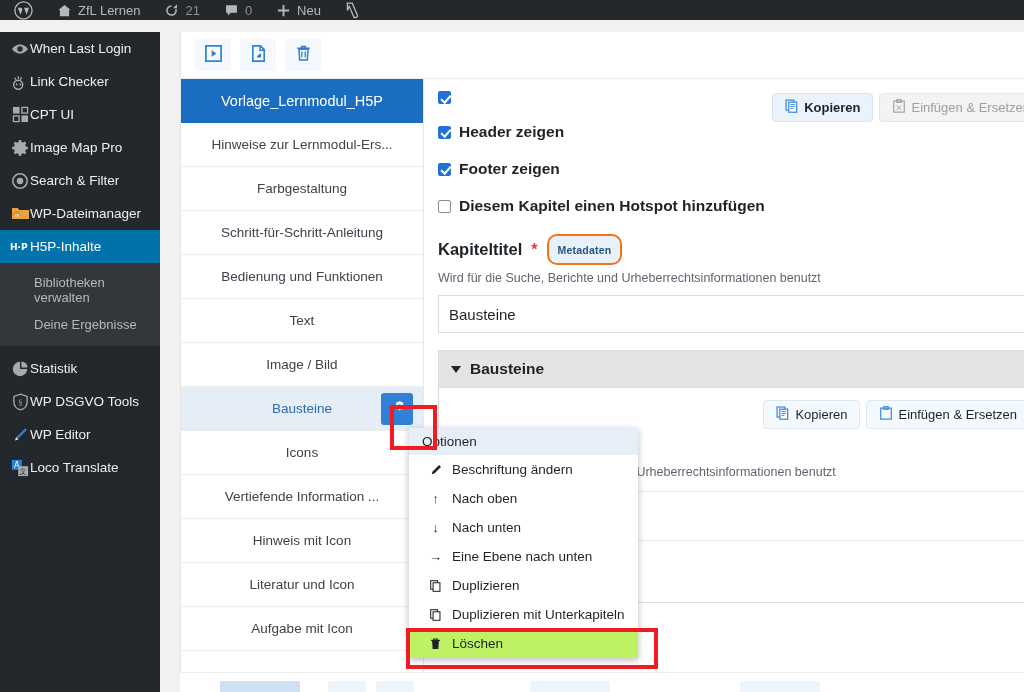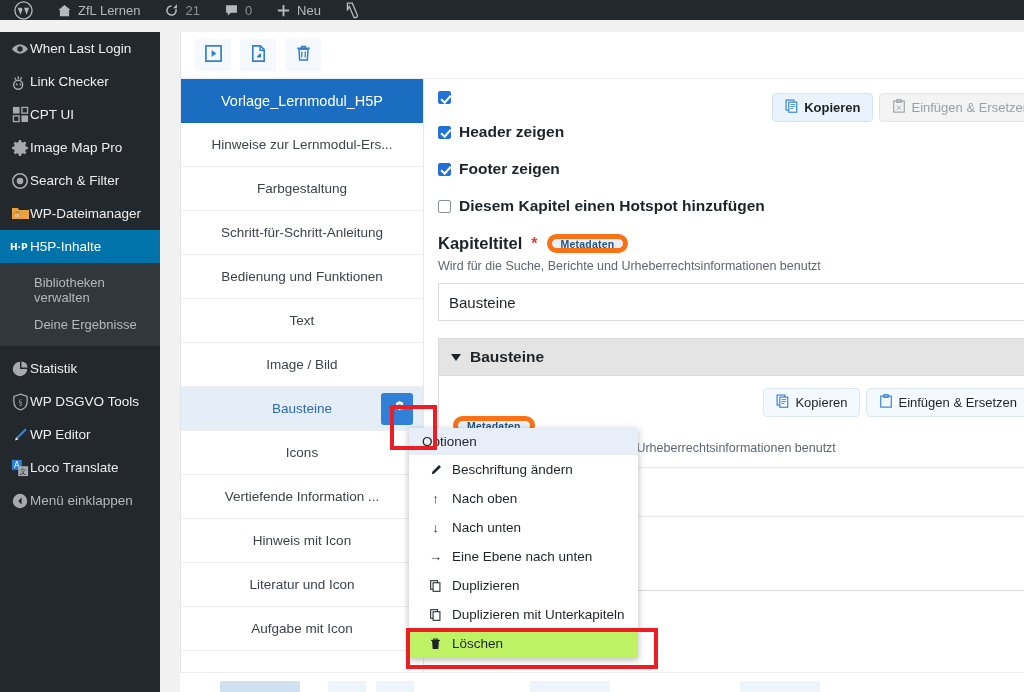--- a/index.html
+++ b/index.html
@@ -159,22 +159,22 @@
   .field-label-row {
     display: flex; align-items: center; gap: 9px;
     margin-top: 4px;
   }
   .field-label {
     font-size: 16.5px; font-weight: bold; color: #1d2327;
   }
   .req { color: #e03b3b; font-weight: bold; }
   .metadata-badge {
     display: inline-flex; align-items: center;
-    height: 19px; padding: 0 9px;
-    background: #e8f0fa; border: 5px solid #f97316;
+    height: 31px; padding: 0 9px;
+    background: #e8f0fa; border: 2px solid #f97316;
     border-radius: 10px;
     font-size: 10.5px; font-weight: bold; color: #26557f;
     letter-spacing: .2px;
   }
   .field-desc {
     font-size: 12.5px; color: #5d6670;
     margin: 6px 0 10px 0;
   }
   .text-input {
     display: block;
@@ -447,29 +447,20 @@
       <svg width="18" height="18" viewBox="0 0 20 20">
           <rect x="1" y="1" width="11" height="11" fill="#2f80d6"></rect>
           <text x="6.5" y="10" font-size="9" fill="#fff" text-anchor="middle" font-family="DejaVu Sans">A</text>
           <rect x="8" y="8" width="11" height="11" fill="#a7aaad"></rect>
           <text x="13.5" y="17" font-size="8" fill="#23282d" text-anchor="middle" font-family="DejaVu Sans">文</text>
         </svg>
     </span>
     <span>Loco Translate</span>
   </div>
 
-  <div class="menu-item">
-    <span class="mi-icon">
-      <svg width="18" height="18" viewBox="0 0 20 20">
-          <circle cx="10" cy="10" r="8" fill="#a7aaad"></circle>
-          <path d="M11.8 6.2L8 10l3.8 3.8z" fill="#23282d"></path>
-        </svg>
-    </span>
-    <span class="collapse">Menü einklappen</span>
-  </div>
 </div>
 
 <div id="wpbody">
   <div id="editor-card">
 
     <div id="h5p-toolbar">
       <div class="tool-btn">
         <span>
           <svg width="19" height="19" viewBox="0 0 20 20">
               <rect x="2" y="2" width="16" height="16" fill="none" stroke="#2f80d6" stroke-width="1.8"></rect>

